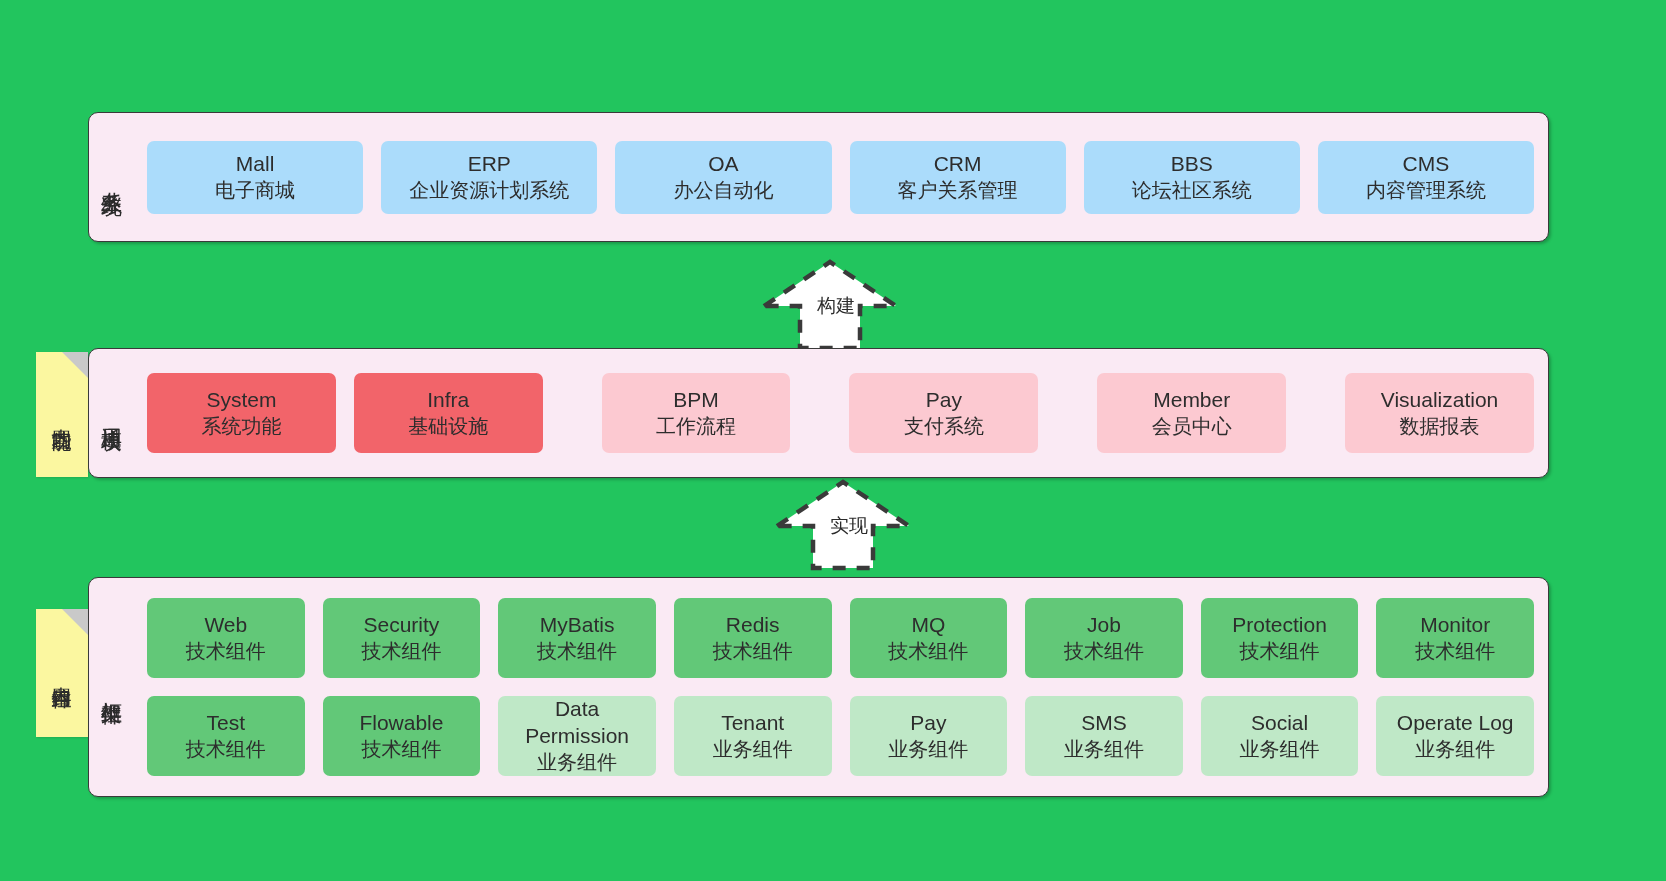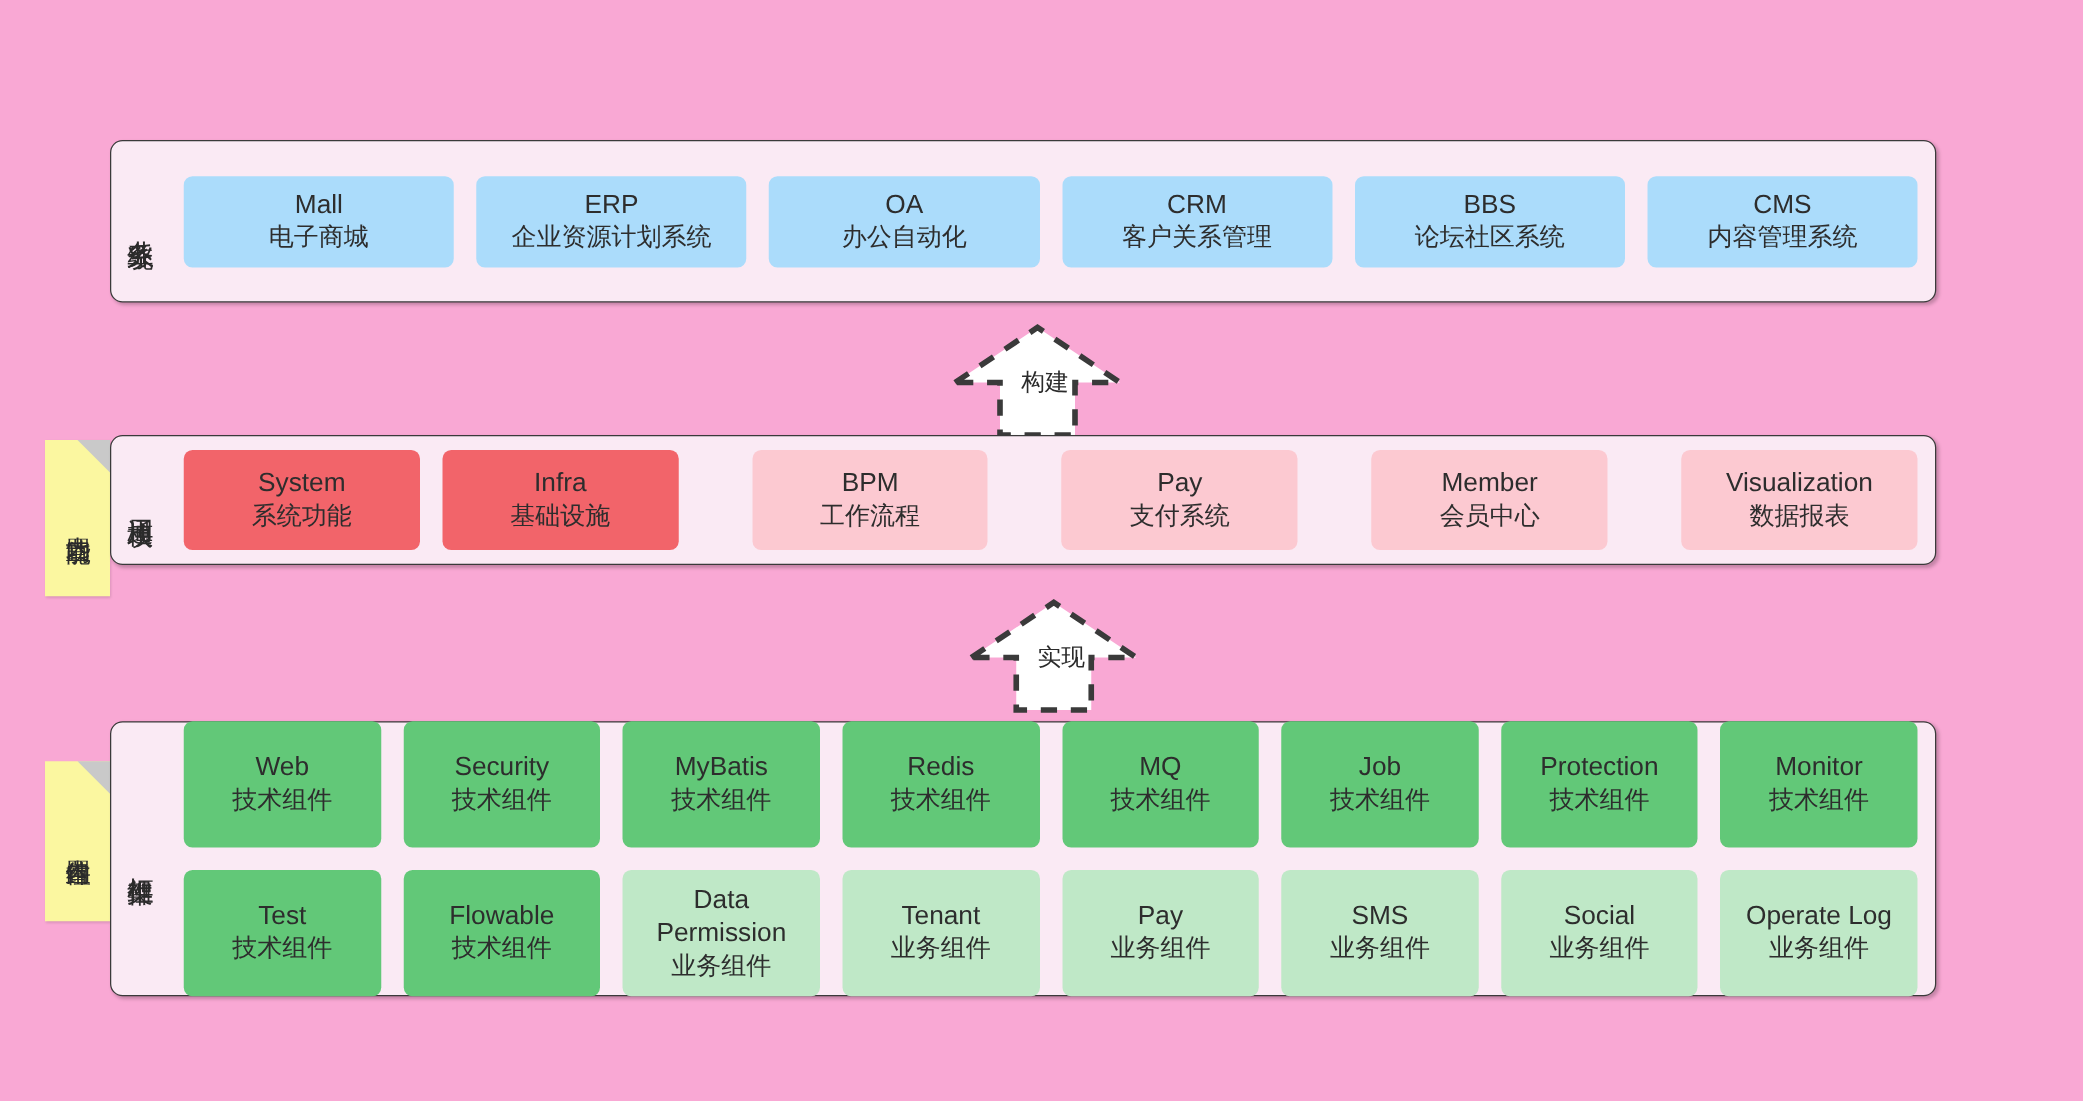--- a/index.html
+++ b/index.html
@@ -6,21 +6,21 @@
   html, body {
     margin: 0;
     padding: 0;
     background: #f7f7f7;
     font-family: "Liberation Sans", "DejaVu Sans", sans-serif;
   }
   #canvas {
     position: relative;
     width: 1666px;
     height: 881px;
-    background: #f9a8d4;
+    background: #22c55e;
     overflow: hidden;
   }
 
   
   .layer {
     position: absolute;
     background: #faeaf4;
     border: 1.6px solid #3a3a3a;
     border-radius: 10px;
     box-shadow: 2px 2px 3px rgba(0,0,0,0.22);
@@ -73,25 +73,25 @@
   .c-blue       { background: #abdcfb; }
   .c-red        { background: #f2646a; }
   .c-pink       { background: #fcc9d1; margin-left: 41px; }
   .c-green      { background: #62c878; }
   .c-lightgreen { background: #bfe8c7; }
 
   
   #layer-business  { left: 88px;  top: 112px; width: 1461px; height: 130px; }
   #layer-business .cell { height: 73px; }
 
-  #layer-common    { left: 88px;  top: 348px; width: 1461px; height: 104px; }
+  #layer-common    { left: 88px;  top: 348px; width: 1461px; height: 130px; }
   #layer-common .cell { height: 80px; }
 
   #layer-framework { left: 88px;  top: 577px; width: 1461px; height: 220px; }
-  #layer-framework .cell { height: 101px; }
+  #layer-framework .cell { height: 80px; }
 
   
   .note {
     position: absolute;
     background: #fbf7a0;
     color: #2b2b2b;
     font-size: 20px;
     letter-spacing: 1px;
     line-height: 1.2;
     display: flex;

